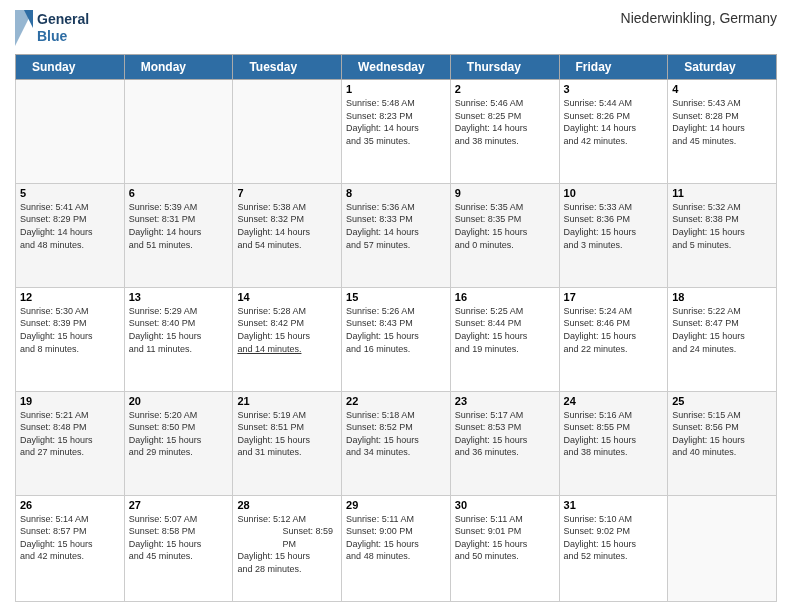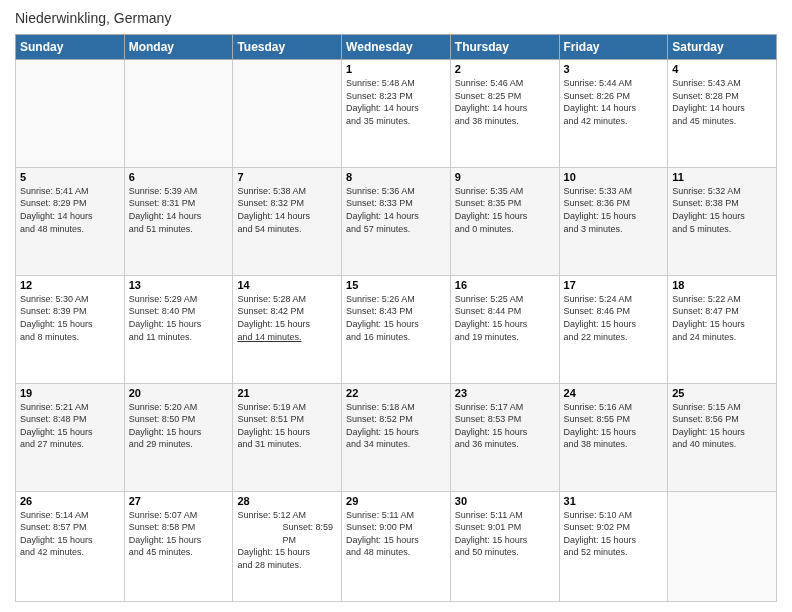--- a/index.html
+++ b/index.html
@@ -45,21 +45,21 @@
       flex: 1;
       border-collapse: collapse;
       width: 100%;
       table-layout: fixed;
     }
     .calendar th {
       background-color: #2e6da4;
       color: white;
       font-size: 12px;
       font-weight: bold;
-      padding: 5px 4px;
+      padding: 5px 16px;
       text-align: left;
       border: 1px solid #aaa;
     }
     .calendar td {
       border: 1px solid #ccc;
       vertical-align: top;
       padding: 3px 4px;
       font-size: 9.5px;
       color: #333;
       height: 82px;
@@ -82,20 +82,32 @@
       font-size: 9px;
       line-height: 1.4;
       color: #333;
     }
   </style>
 </head>
 <body>
 
 <div class="page">
   <div class="header">
+    <div class="logo">
+  <div style="display:flex;align-items:center;">
+    <svg width="18" height="36" viewBox="0 0 18 36">
+      <polygon points="0,0 18,0 0,36" fill="#2e6da4" opacity="0.5"></polygon>
+      <polygon points="9,0 18,0 18,18" fill="#2e6da4"></polygon>
+    </svg>
+    <div style="margin-left:4px;">
+      <div style="font-size:14px;font-weight:bold;color:#1a3a5c;line-height:1.2;">General</div>
+      <div style="font-size:14px;font-weight:bold;color:#2e6da4;line-height:1.2;">Blue</div>
+    </div>
+  </div>
+</div>
     <div class="title-block">
       <div class="location">Niederwinkling, Germany</div>
     </div>
   </div>
 
   <table class="calendar">
     <thead>
       <tr>
         <th>Sunday</th>
         <th>Monday</th>

